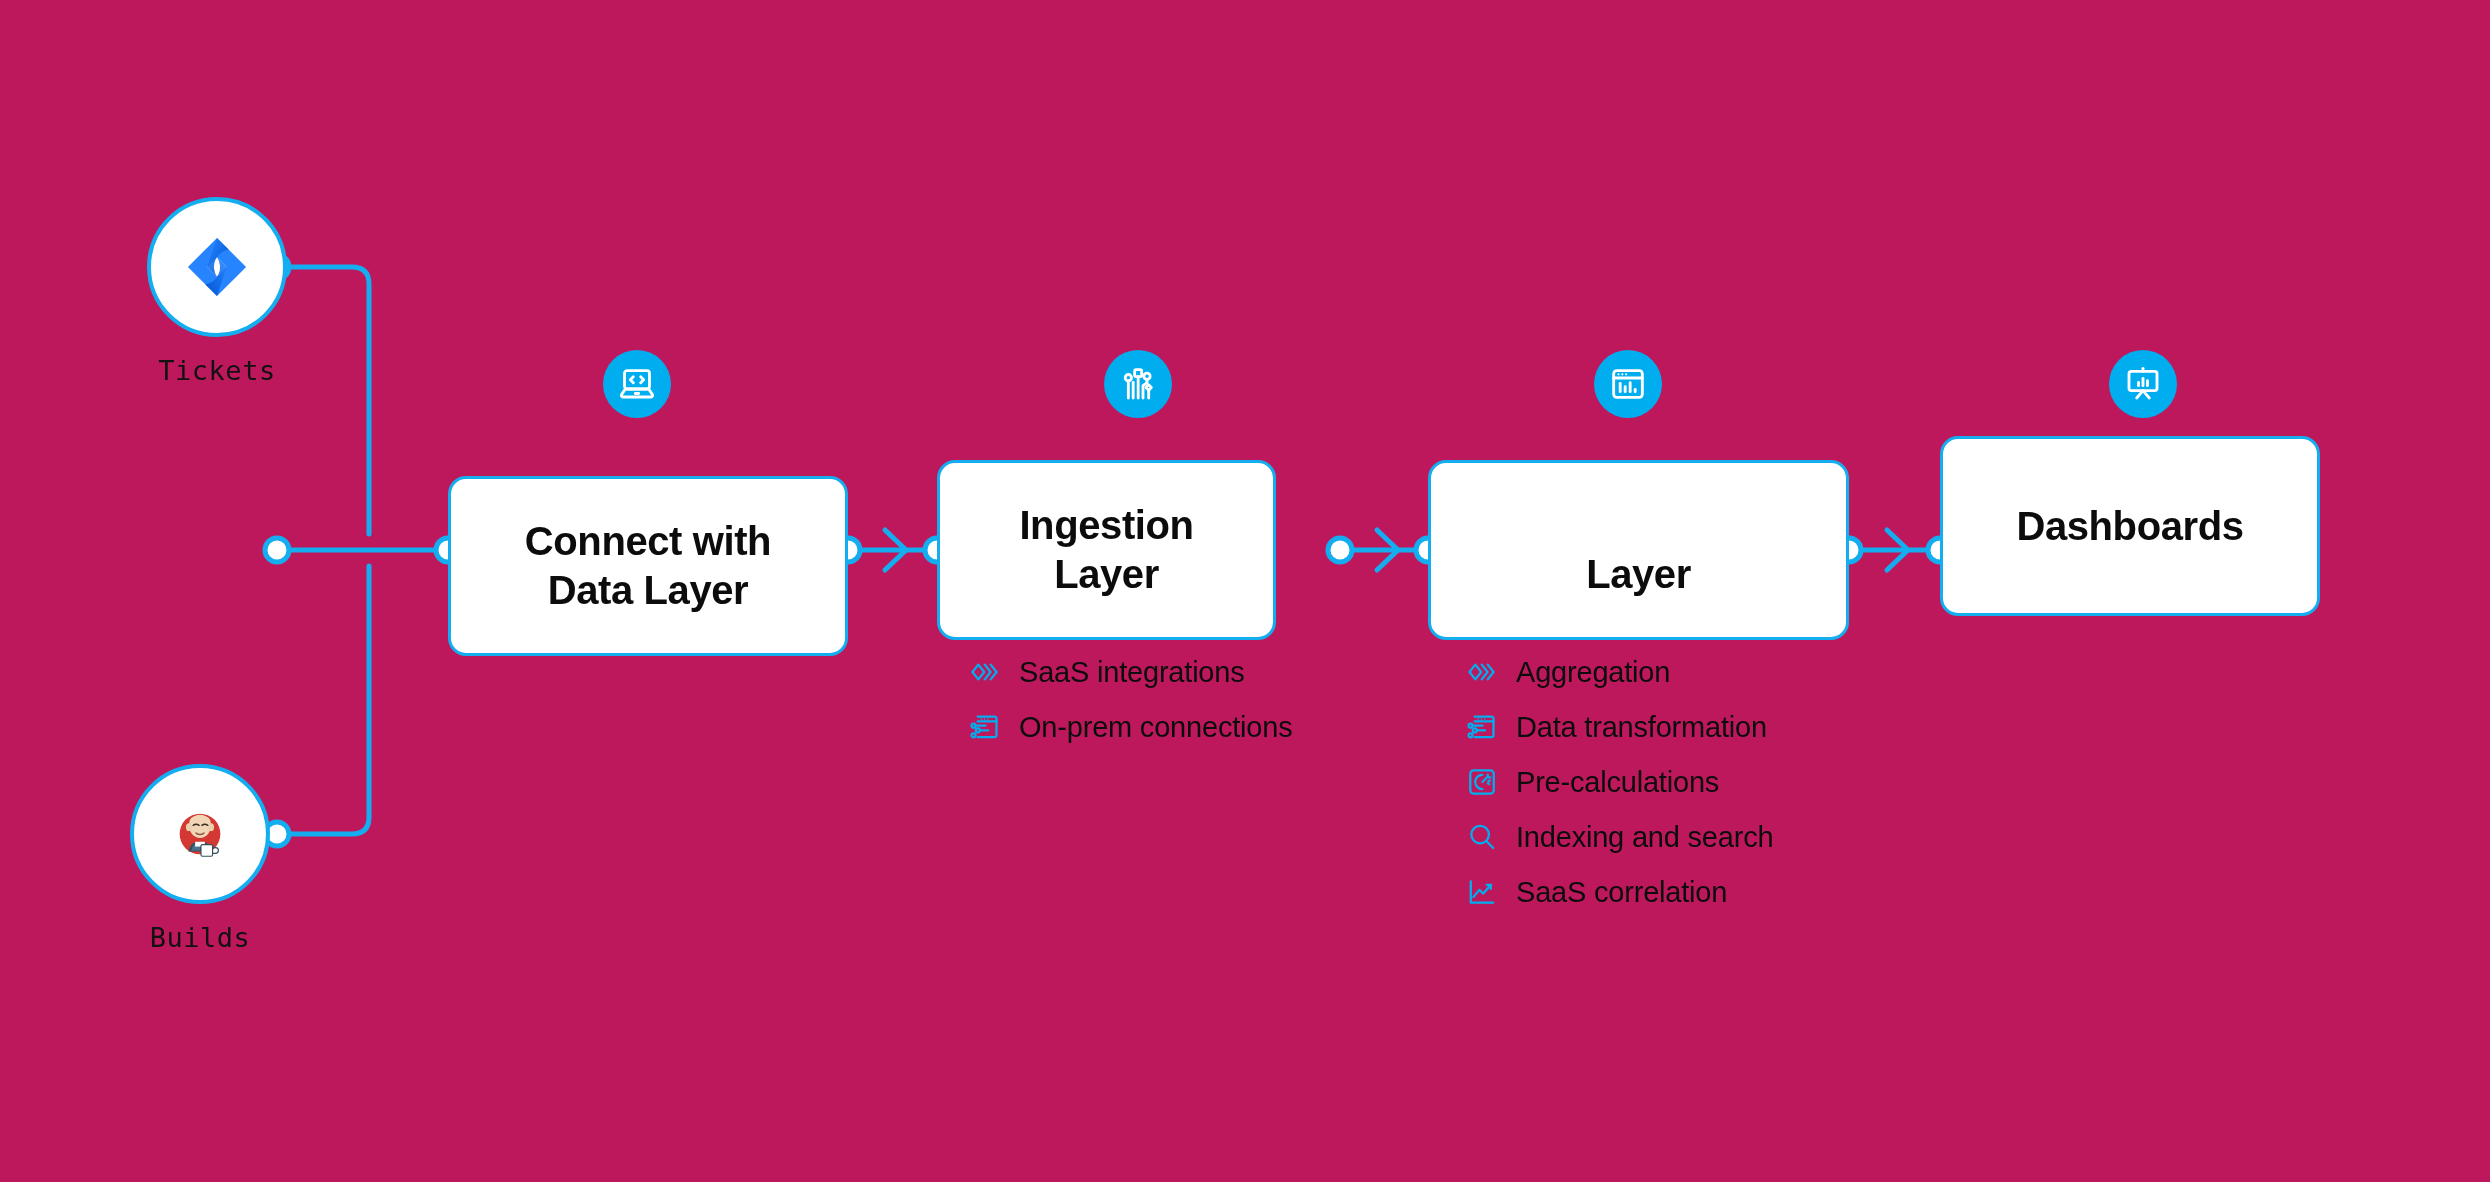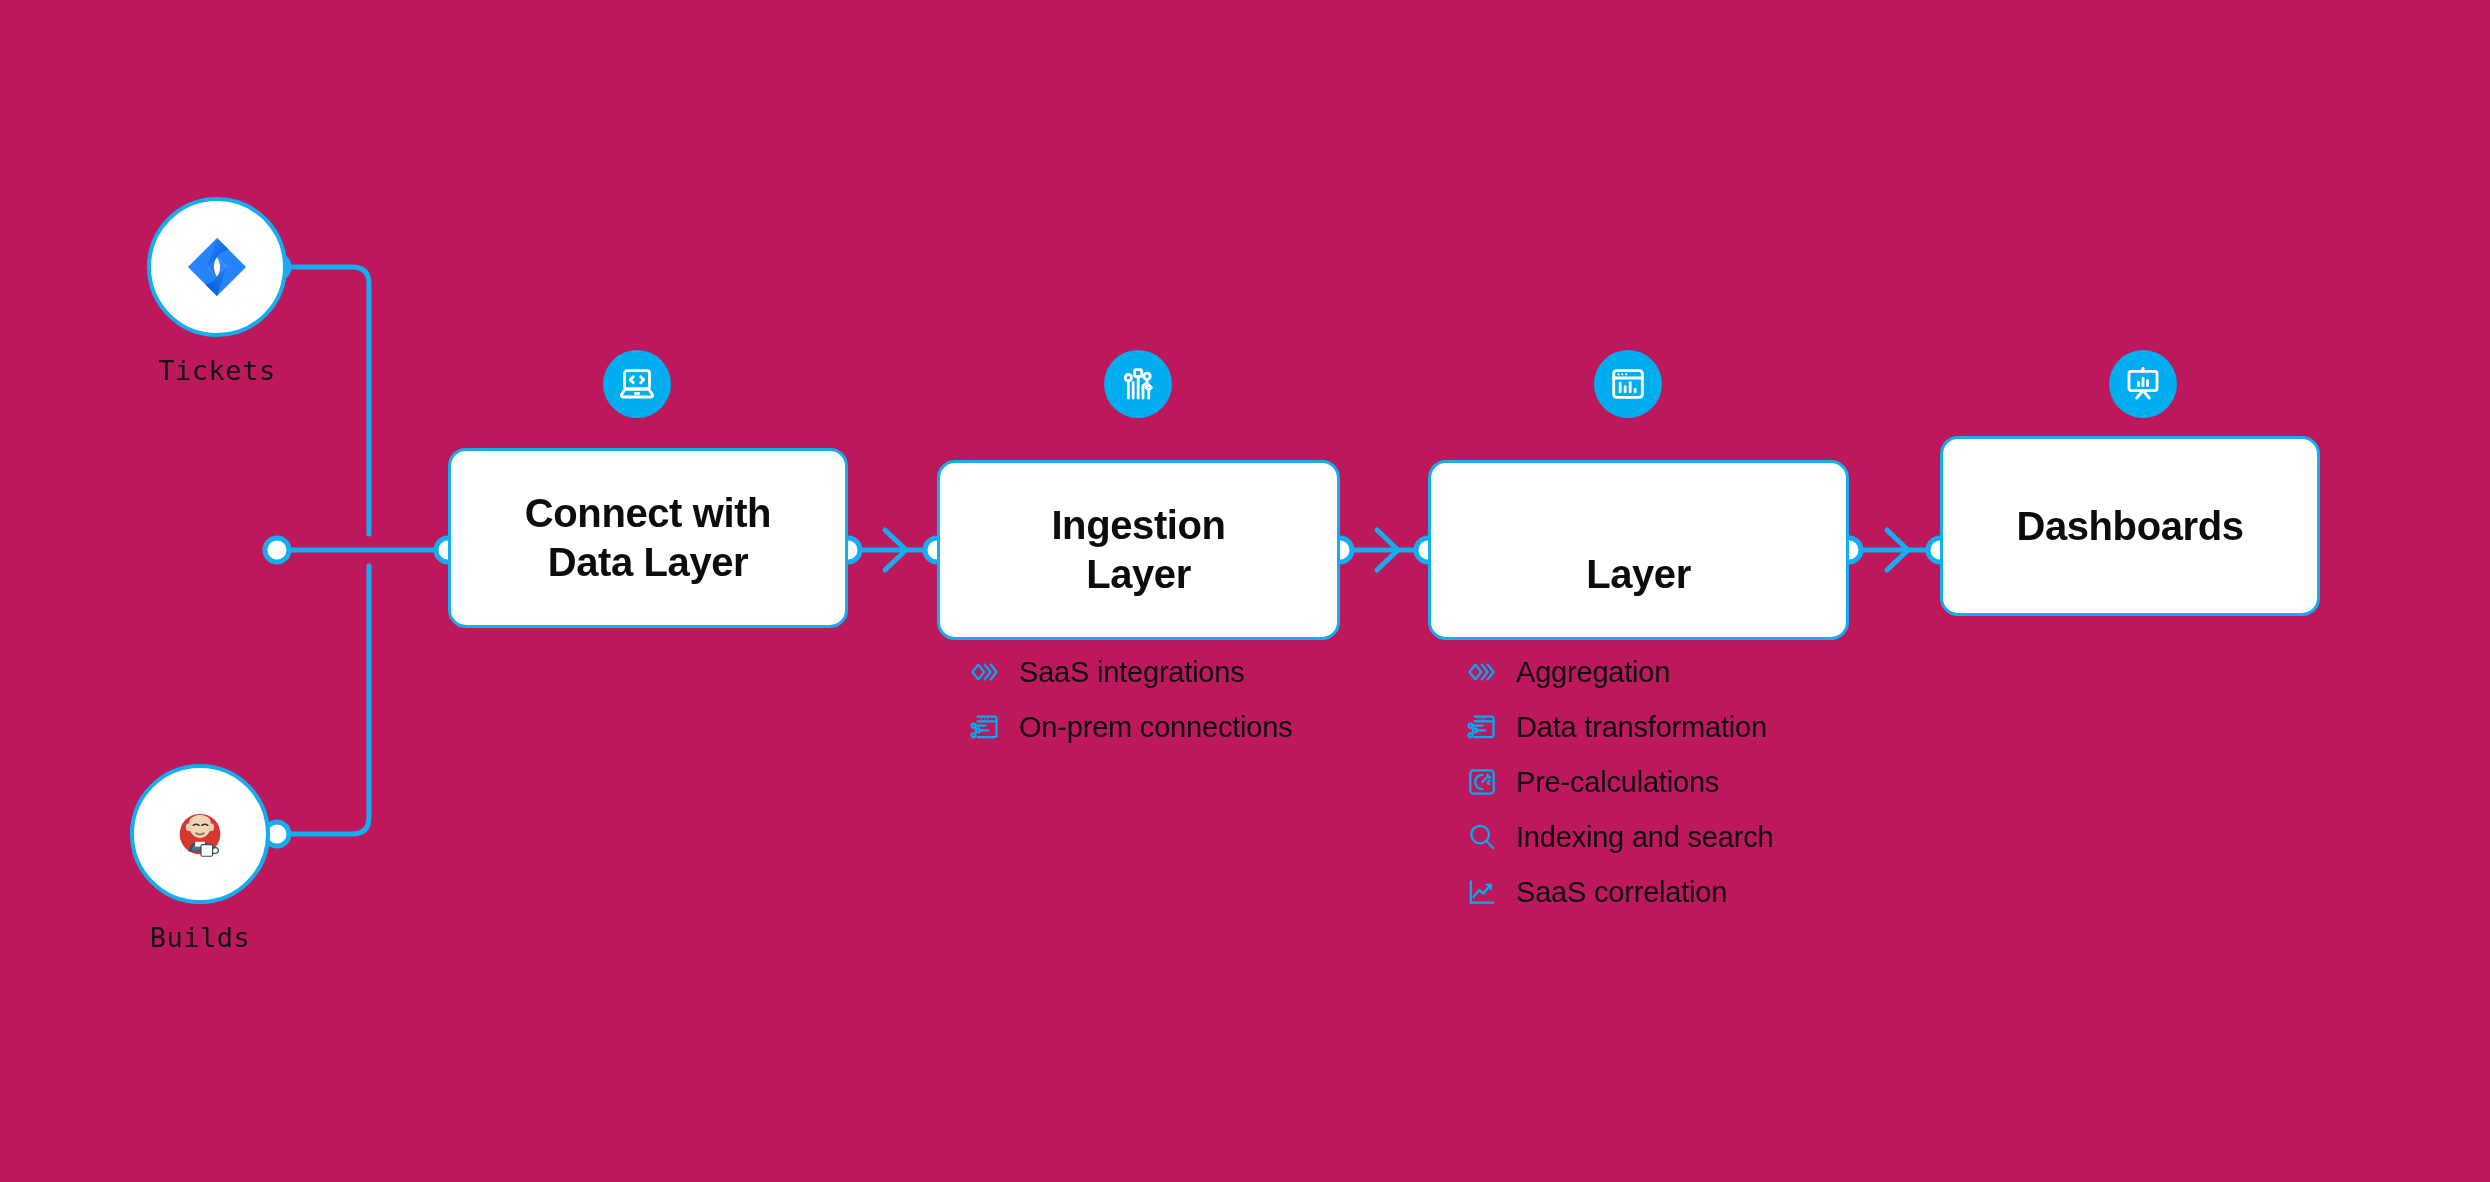--- a/index.html
+++ b/index.html
@@ -215,41 +215,41 @@
 
   <div class="badge" style="left:603px; top:350px;">
     <svg width="40" height="40" viewBox="0 0 24 24" fill="none" stroke="#ffffff" stroke-width="1.7" stroke-linecap="round" stroke-linejoin="round" xmlns="http://www.w3.org/2000/svg">
       <rect x="4.5" y="4" width="15" height="11" rx="1.6"></rect>
       <path d="M9.8 7.6 L8 9.4 L9.8 11.2"></path>
       <path d="M14.2 7.6 L16 9.4 L14.2 11.2"></path>
       <path d="M2.8 18.2 L5 15 h14 l2.2 3.2 a1 1 0 0 1-.8 1.6 H3.6 a1 1 0 0 1-.8-1.6 z"></path>
       <path d="M11 17.7 h2"></path>
     </svg>
   </div>
-  <div class="node" style="left:448px; top:448px; width:400px; height:180px;">
+  <div class="node" style="left:448px; top:476px; width:400px; height:180px;">
     <div class="node-title">
       <span>Connect with</span><br>
       <span>Data Layer</span>
     </div>
   </div>
 
   <div class="badge" style="left:1104px; top:350px;">
     <svg width="40" height="40" viewBox="0 0 24 24" fill="none" stroke="#ffffff" stroke-width="1.7" stroke-linecap="round" stroke-linejoin="round" xmlns="http://www.w3.org/2000/svg">
       <rect x="10" y="3.4" width="4.2" height="4.2" rx="0.8"></rect>
       <path d="M12.1 7.6 V20.4"></path>
       <circle cx="6.2" cy="8.2" r="1.9"></circle>
       <path d="M6.2 10.1 V20.4"></path>
       <circle cx="17.4" cy="7.4" r="1.9"></circle>
       <path d="M17.4 9.3 V11.2 L15 13 v7.4"></path>
       <path d="M9.1 11 v9.4"></path>
       <path d="M18.4 12.5 l1.6 1.6 -1.6 1.6 -1.6 -1.6 z"></path>
       <path d="M18.4 15.7 V20.4"></path>
     </svg>
   </div>
-  <div class="node" style="left:937px; top:460px; width:403px; height:180px;">
+  <div class="node" style="left:937px; top:460px; width:339px; height:180px;">
     <div class="node-title">
       <span>Ingestion</span><br>
       <span>Layer</span>
     </div>
   </div>
 
   <div class="feature-list" style="left:968px; top:655px;">
     <div class="feature">
       <span class="feature-icon">
         <svg width="32" height="32" viewBox="0 0 24 24" fill="none" stroke="#00AEEF" stroke-width="1.7" stroke-linecap="round" stroke-linejoin="round" xmlns="http://www.w3.org/2000/svg">

